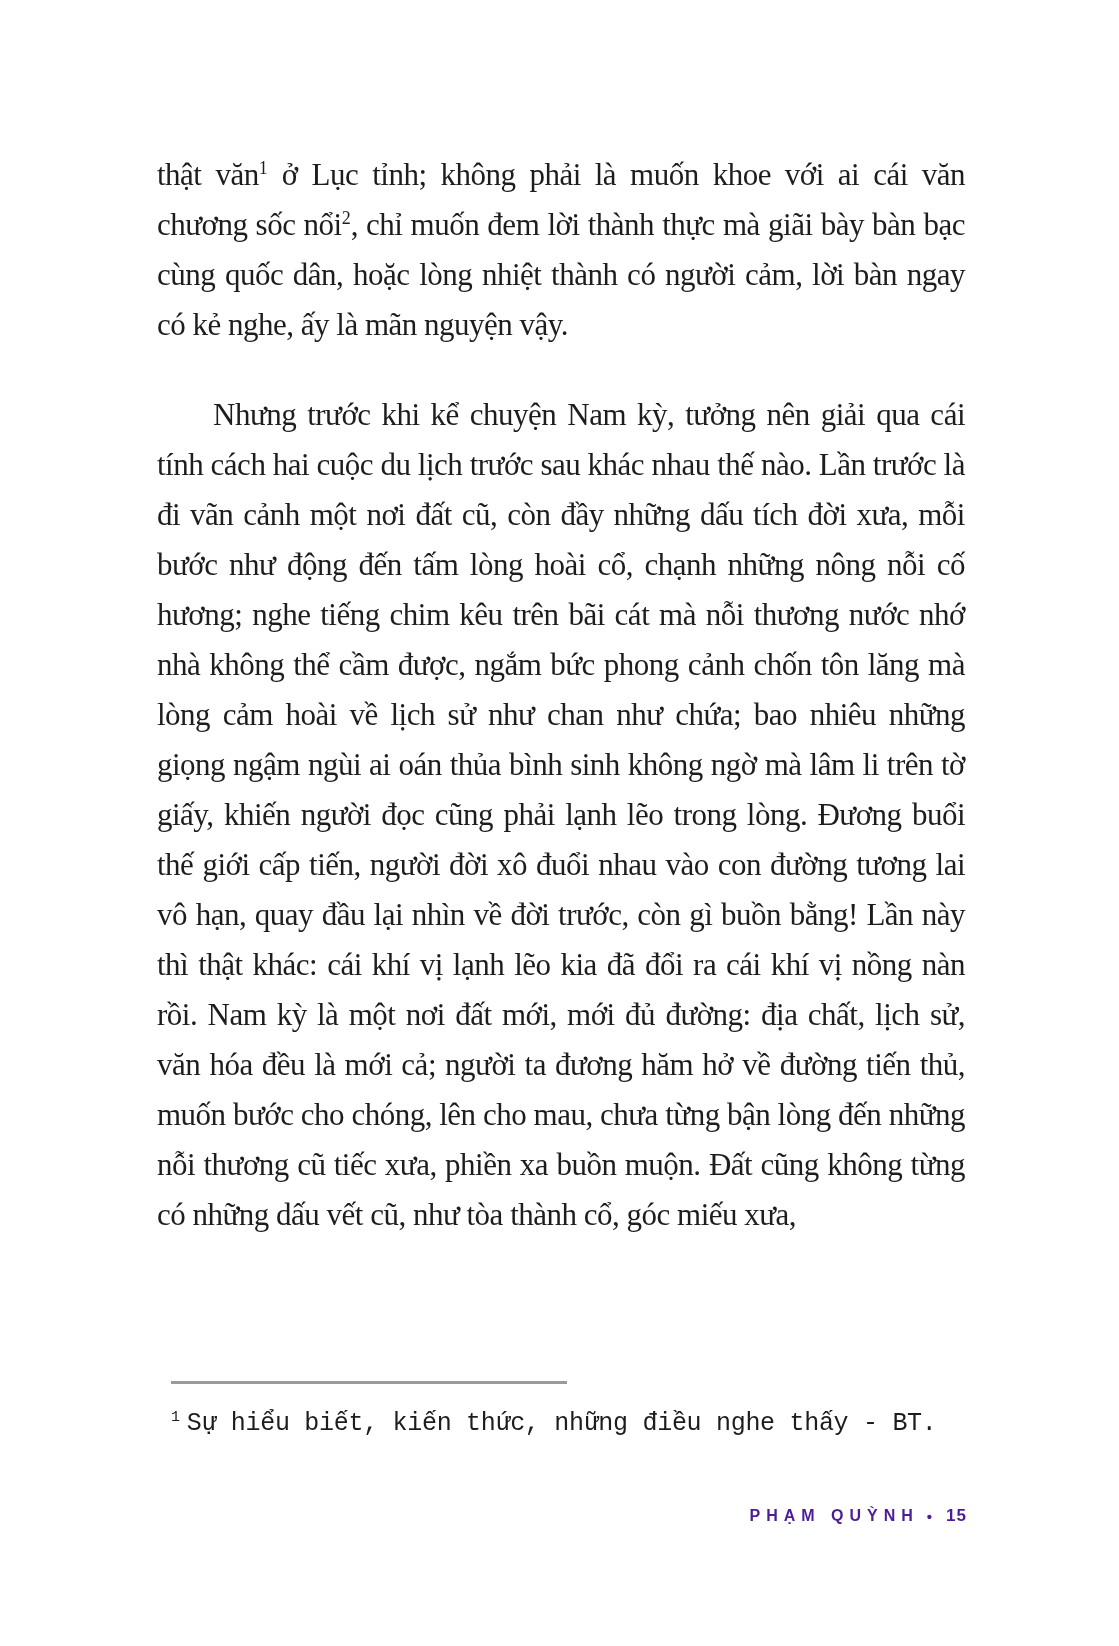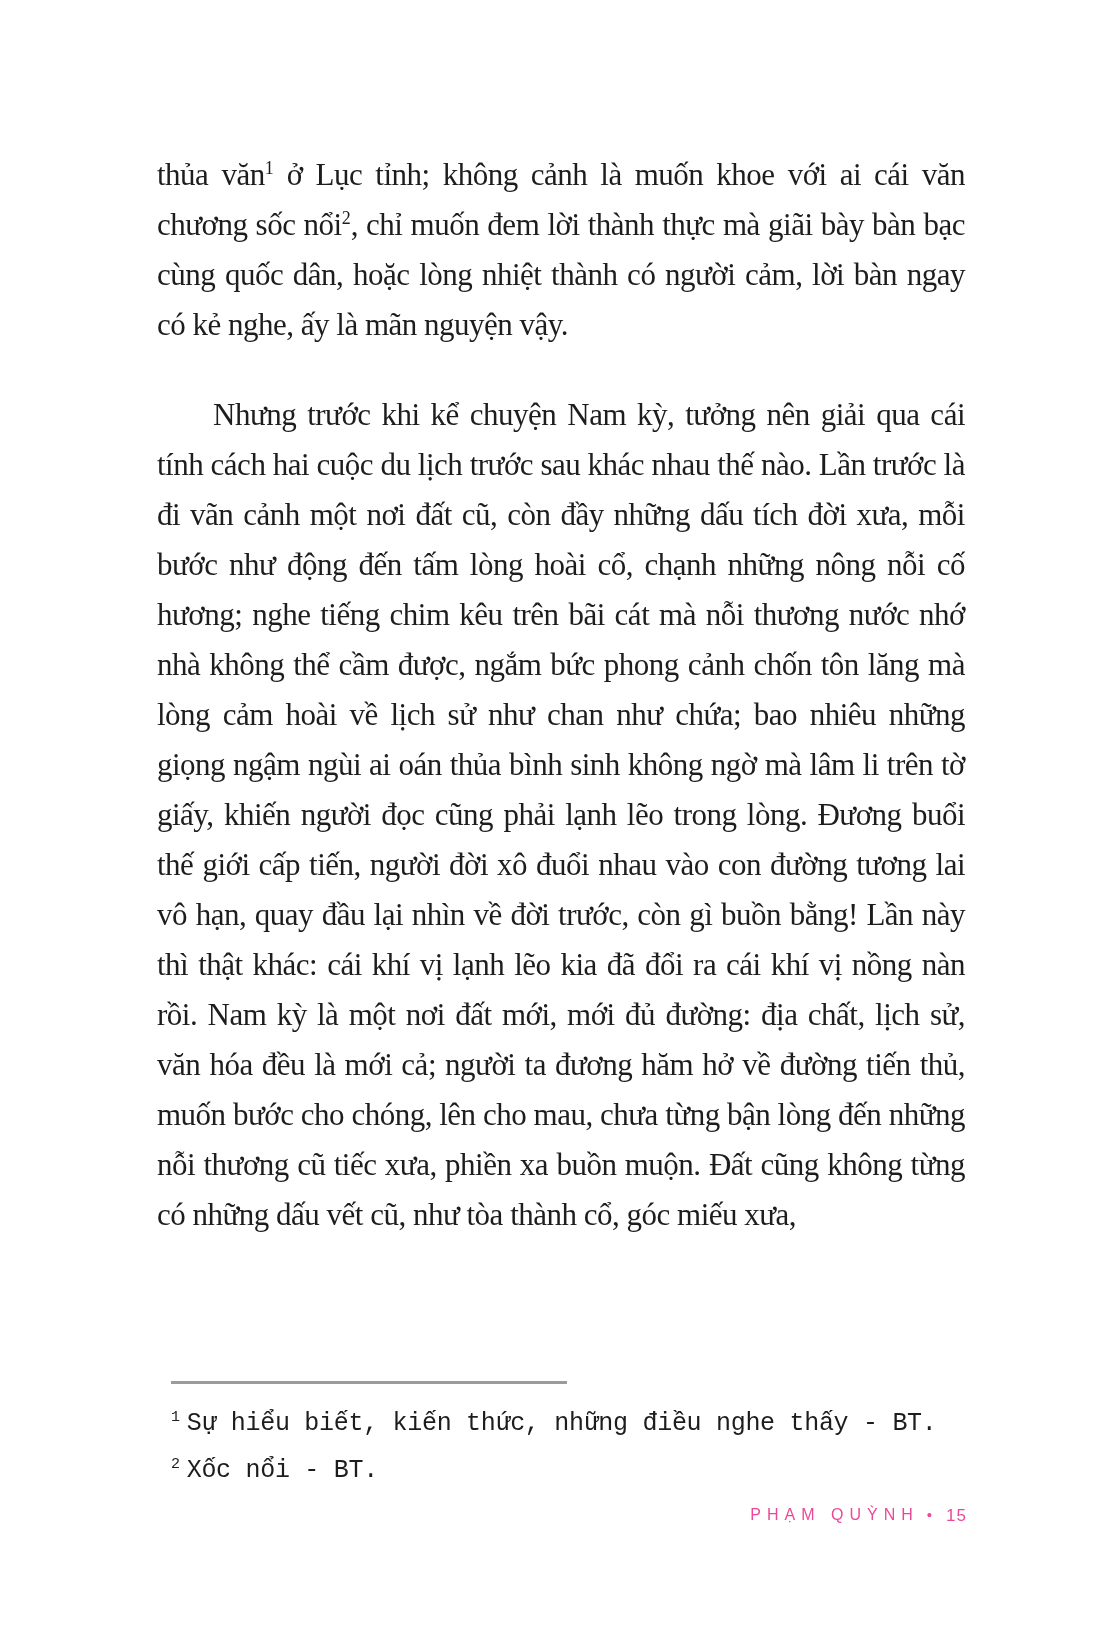--- a/index.html
+++ b/index.html
@@ -61,24 +61,24 @@
     font-size: 0.6em;
     line-height: 0;
     vertical-align: super;
     margin-right: 7px;
   }
   .footer {
     position: absolute;
     top: 1506px;
     right: 152px;
     display: flex;
-    align-items: flex-start;
+    align-items: center;
     font-family: "Liberation Sans", "DejaVu Sans", sans-serif;
-    font-weight: 400;
-    color: #ec4899;
+    font-weight: 700;
+    color: #4c1d95;
   }
   .footer-author {
     font-size: 16px;
     letter-spacing: 6px;
   }
   .footer-dot {
     font-size: 15px;
     margin: 0 14px 0 8px;
   }
   .footer-page {
@@ -86,31 +86,30 @@
     letter-spacing: 1px;
   }
 </style>
 </head>
 <body>
 
 <div class="page">
 
   <div class="body-text">
 
-    <p class="body-par par-continuing"><span>thủa văn</span><sup class="fn-ref">1</sup><span> ở Lục tỉnh; không cảnh là muốn khoe với ai cái văn chương sốc nổi</span><sup class="fn-ref">2</sup><span>, chỉ muốn đem lời thành thực mà giãi bày bàn bạc cùng quốc dân, hoặc lòng nhiệt thành có người cảm, lời bàn ngay có kẻ nghe, ấy là mãn nguyện vậy.</span></p>
+    <p class="body-par par-continuing"><span>thật văn</span><sup class="fn-ref">1</sup><span> ở Lục tỉnh; không phải là muốn khoe với ai cái văn chương sốc nổi</span><sup class="fn-ref">2</sup><span>, chỉ muốn đem lời thành thực mà giãi bày bàn bạc cùng quốc dân, hoặc lòng nhiệt thành có người cảm, lời bàn ngay có kẻ nghe, ấy là mãn nguyện vậy.</span></p>
 
     <p class="body-par par-new">Nhưng trước khi kể chuyện Nam kỳ, tưởng nên giải qua cái tính cách hai cuộc du lịch trước sau khác nhau thế nào. Lần trước là đi vãn cảnh một nơi đất cũ, còn đầy những dấu tích đời xưa, mỗi bước như động đến tấm lòng hoài cổ, chạnh những nông nỗi cố hương; nghe tiếng chim kêu trên bãi cát mà nỗi thương nước nhớ nhà không thể cầm được, ngắm bức phong cảnh chốn tôn lăng mà lòng cảm hoài về lịch sử như chan như chứa; bao nhiêu những giọng ngậm ngùi ai oán thủa bình sinh không ngờ mà lâm li trên tờ giấy, khiến người đọc cũng phải lạnh lẽo trong lòng. Đương buổi thế giới cấp tiến, người đời xô đuổi nhau vào con đường tương lai vô hạn, quay đầu lại nhìn về đời trước, còn gì buồn bằng! Lần này thì thật khác: cái khí vị lạnh lẽo kia đã đổi ra cái khí vị nồng nàn rồi. Nam kỳ là một nơi đất mới, mới đủ đường: địa chất, lịch sử, văn hóa đều là mới cả; người ta đương hăm hở về đường tiến thủ, muốn bước cho chóng, lên cho mau, chưa từng bận lòng đến những nỗi thương cũ tiếc xưa, phiền xa buồn muộn. Đất cũng không từng có những dấu vết cũ, như tòa thành cổ, góc miếu xưa,</p>
 
   </div>
 
   <div class="footnotes">
     <div class="fn-divider"></div>
     <div class="fn-list">
       <div class="fn-item"><sup class="fn-marker">1</sup><span>Sự hiểu biết, kiến thức, những điều nghe thấy - BT.</span></div>
-      <div class="fn-item"><sup class="fn-marker">2</sup><span>Xốc nổi - BT.</span></div>
     </div>
   </div>
 
   <div class="footer">
     <span class="footer-author">PHẠM QUỲNH</span>
     <span class="footer-dot">•</span>
     <span class="footer-page">15</span>
   </div>
 
 </div>

